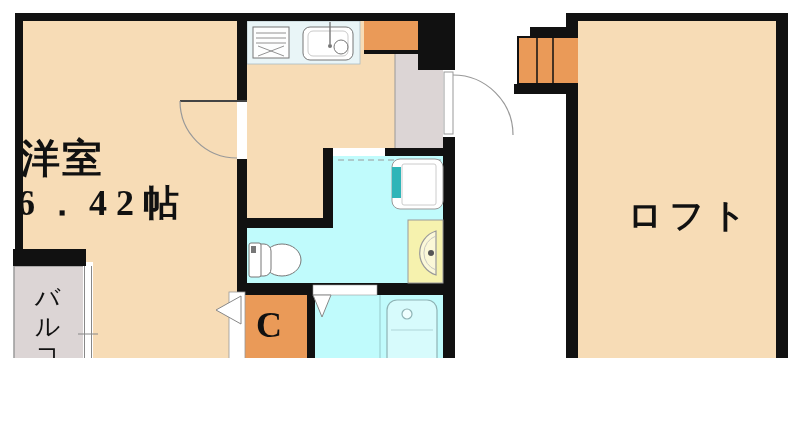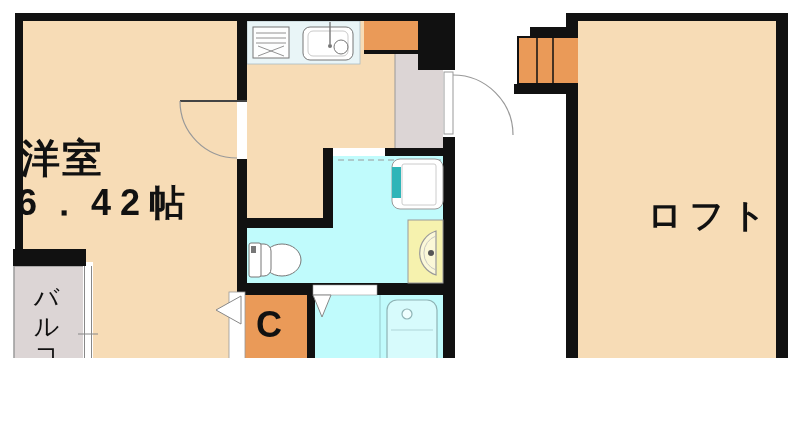--- a/index.html
+++ b/index.html
@@ -1,27 +1,27 @@
 <!DOCTYPE html>
 <html><head>
 <meta charset="utf-8">
 <style>
   html,body{margin:0;padding:0;background:#fff;}
   .plan{position:relative;width:800px;height:358px;background:#fff;overflow:hidden;
-        font-family:Liberation Sans, sans-serif;color:#111;}
+        font-family:Liberation Serif, serif;color:#111;}
   .plan svg{position:absolute;left:0;top:0;}
   .lbl{position:absolute;white-space:nowrap;color:#111;}
   .lbl-room-name{left:20px;top:131px;font-size:40px;font-weight:600;letter-spacing:2px;}
   .lbl-room-size{left:17px;top:179px;font-size:36px;font-weight:600;letter-spacing:9px;}
   .lbl-balcony{left:31px;top:269px;font-size:25px;font-weight:500;letter-spacing:4px;
                writing-mode:vertical-rl;text-orientation:mixed;height:150px;}
   .lbl-cl{left:256px;top:301px;width:44px;font-size:36px;font-weight:600;line-height:1.35;
           text-align:left;word-break:break-all;white-space:normal;}
   .lbl-loft{left:608px;top:193px;width:165px;font-size:34px;font-weight:600;
-            letter-spacing:7px;text-align:right;}
+            letter-spacing:7px;text-align:center;}
 </style>
 </head>
 <body>
 
 <div class="plan">
   <svg width="800" height="430" viewBox="0 0 800 430">
 
     <g>
       <polygon points="22,21 237,21 237,404 93,404 93,262 22,262" fill="#f7dcb6"></polygon>
     </g>

